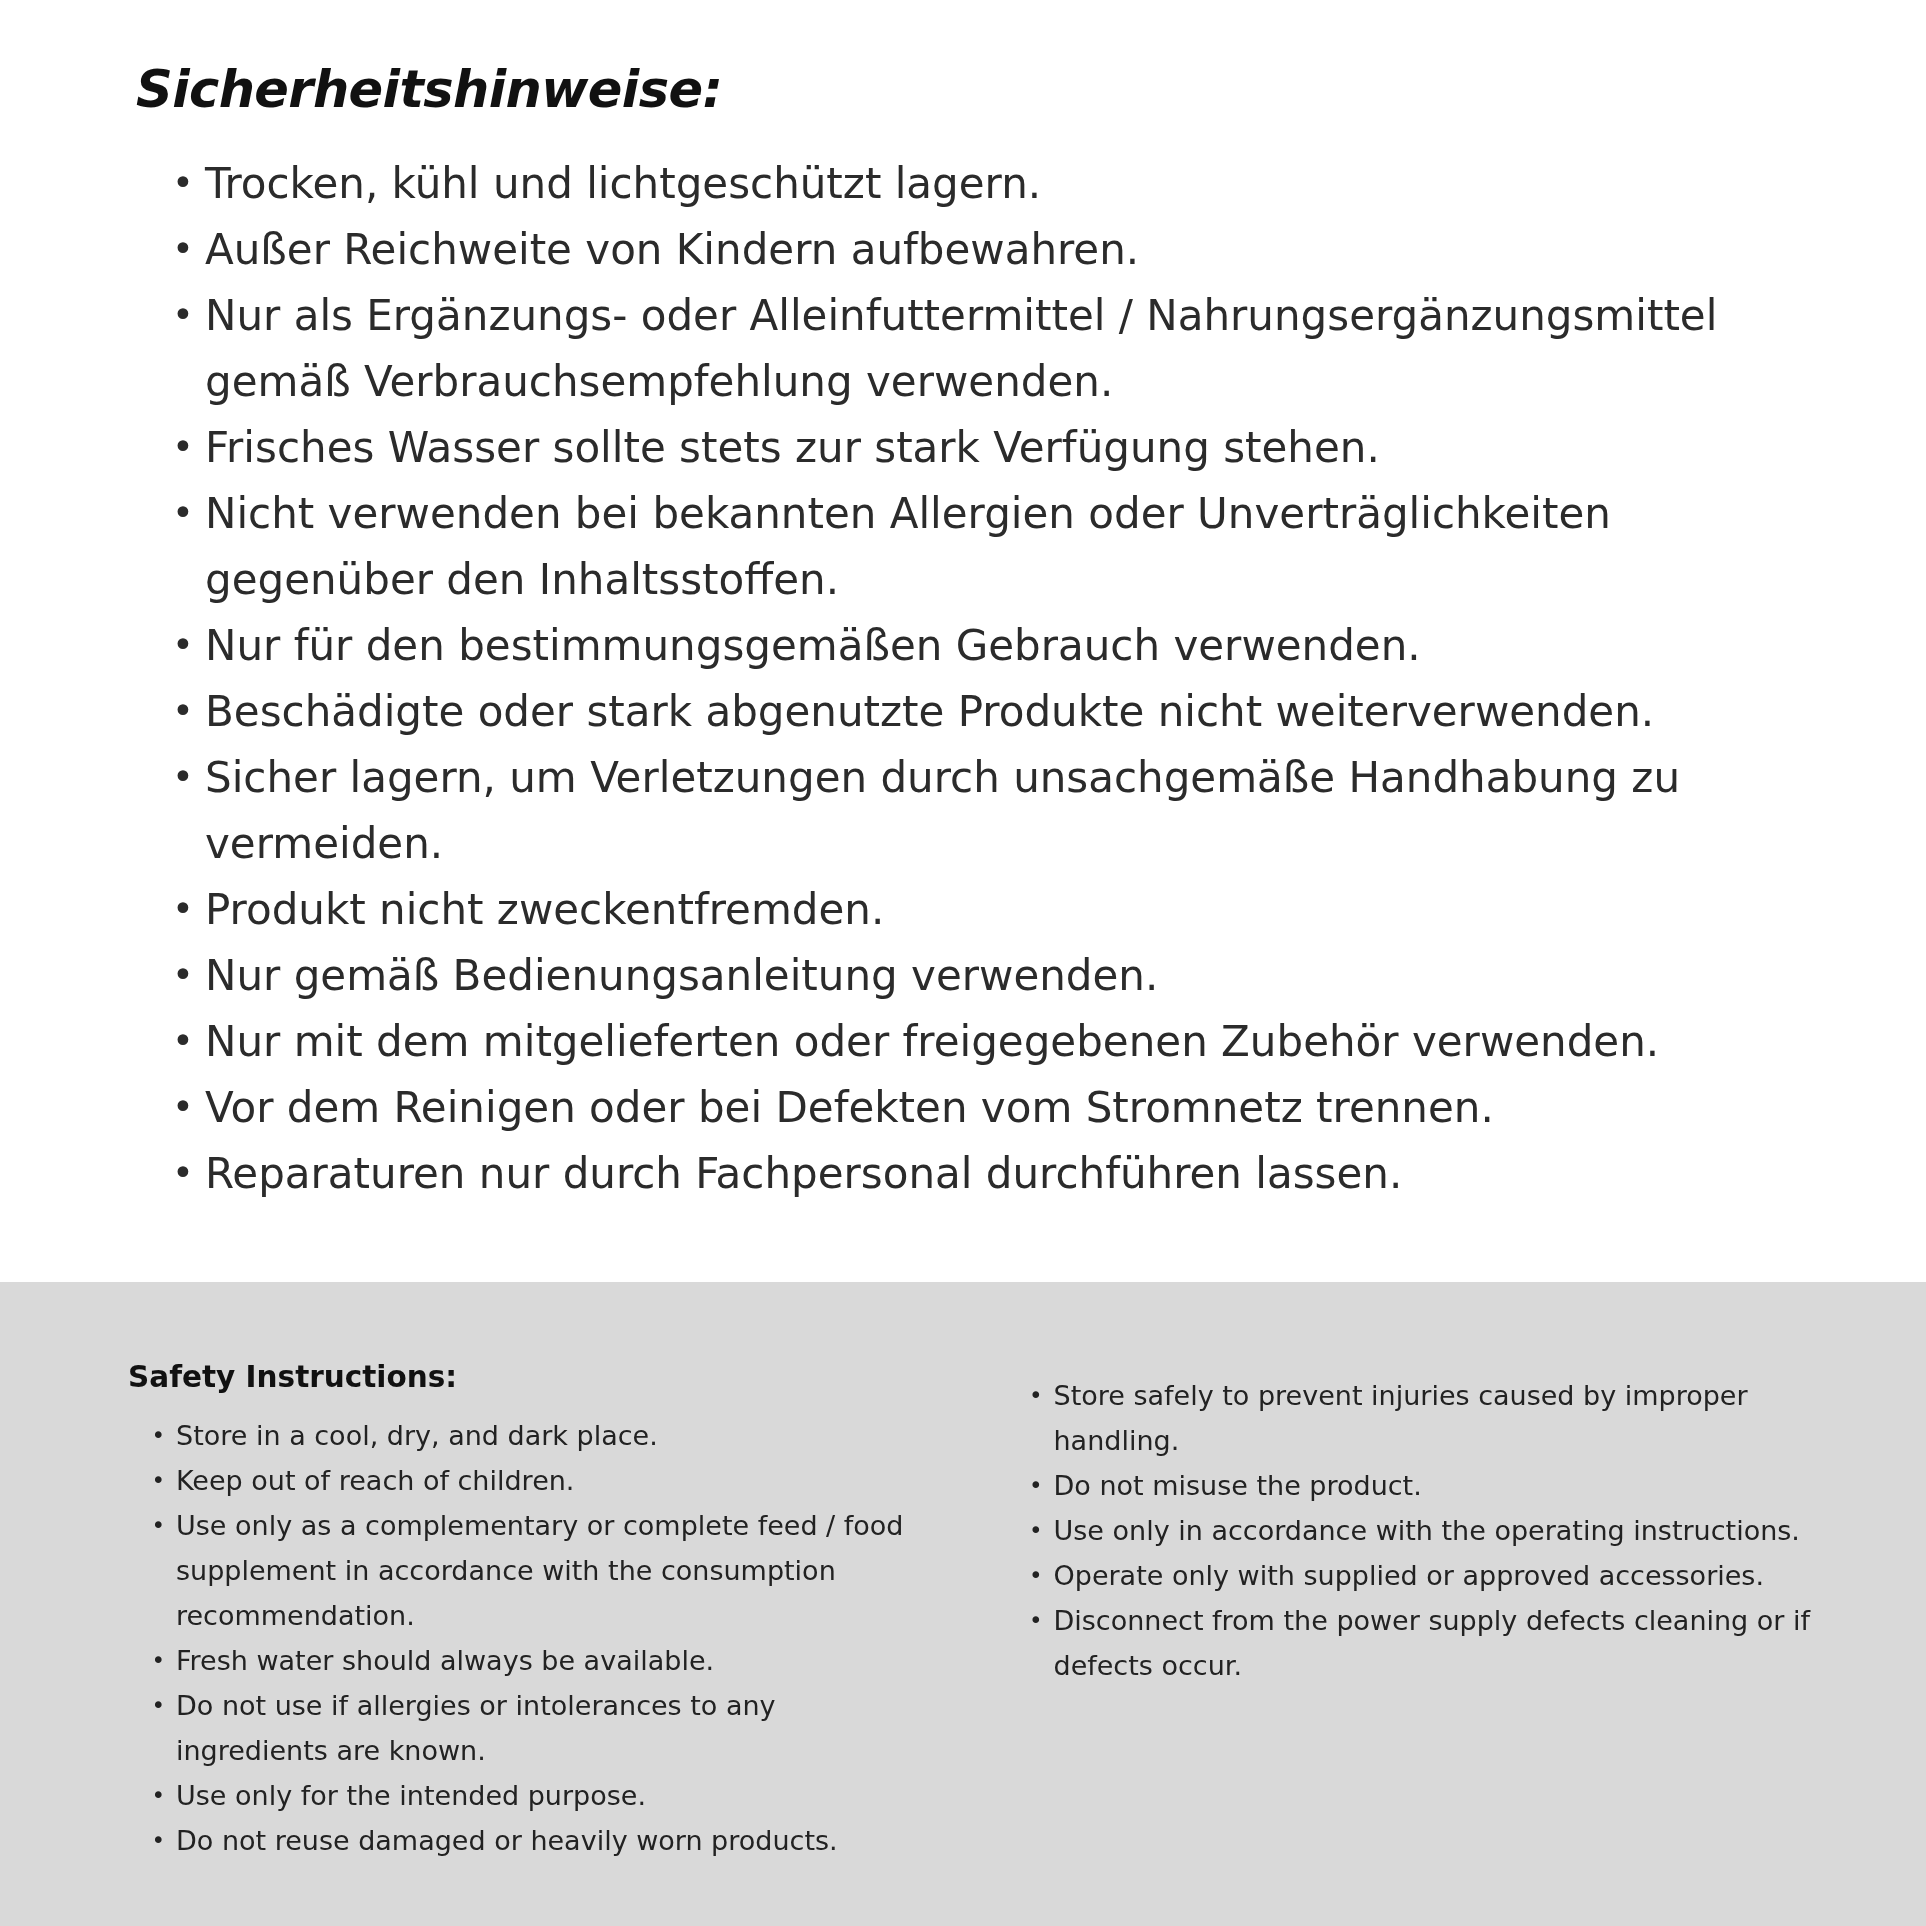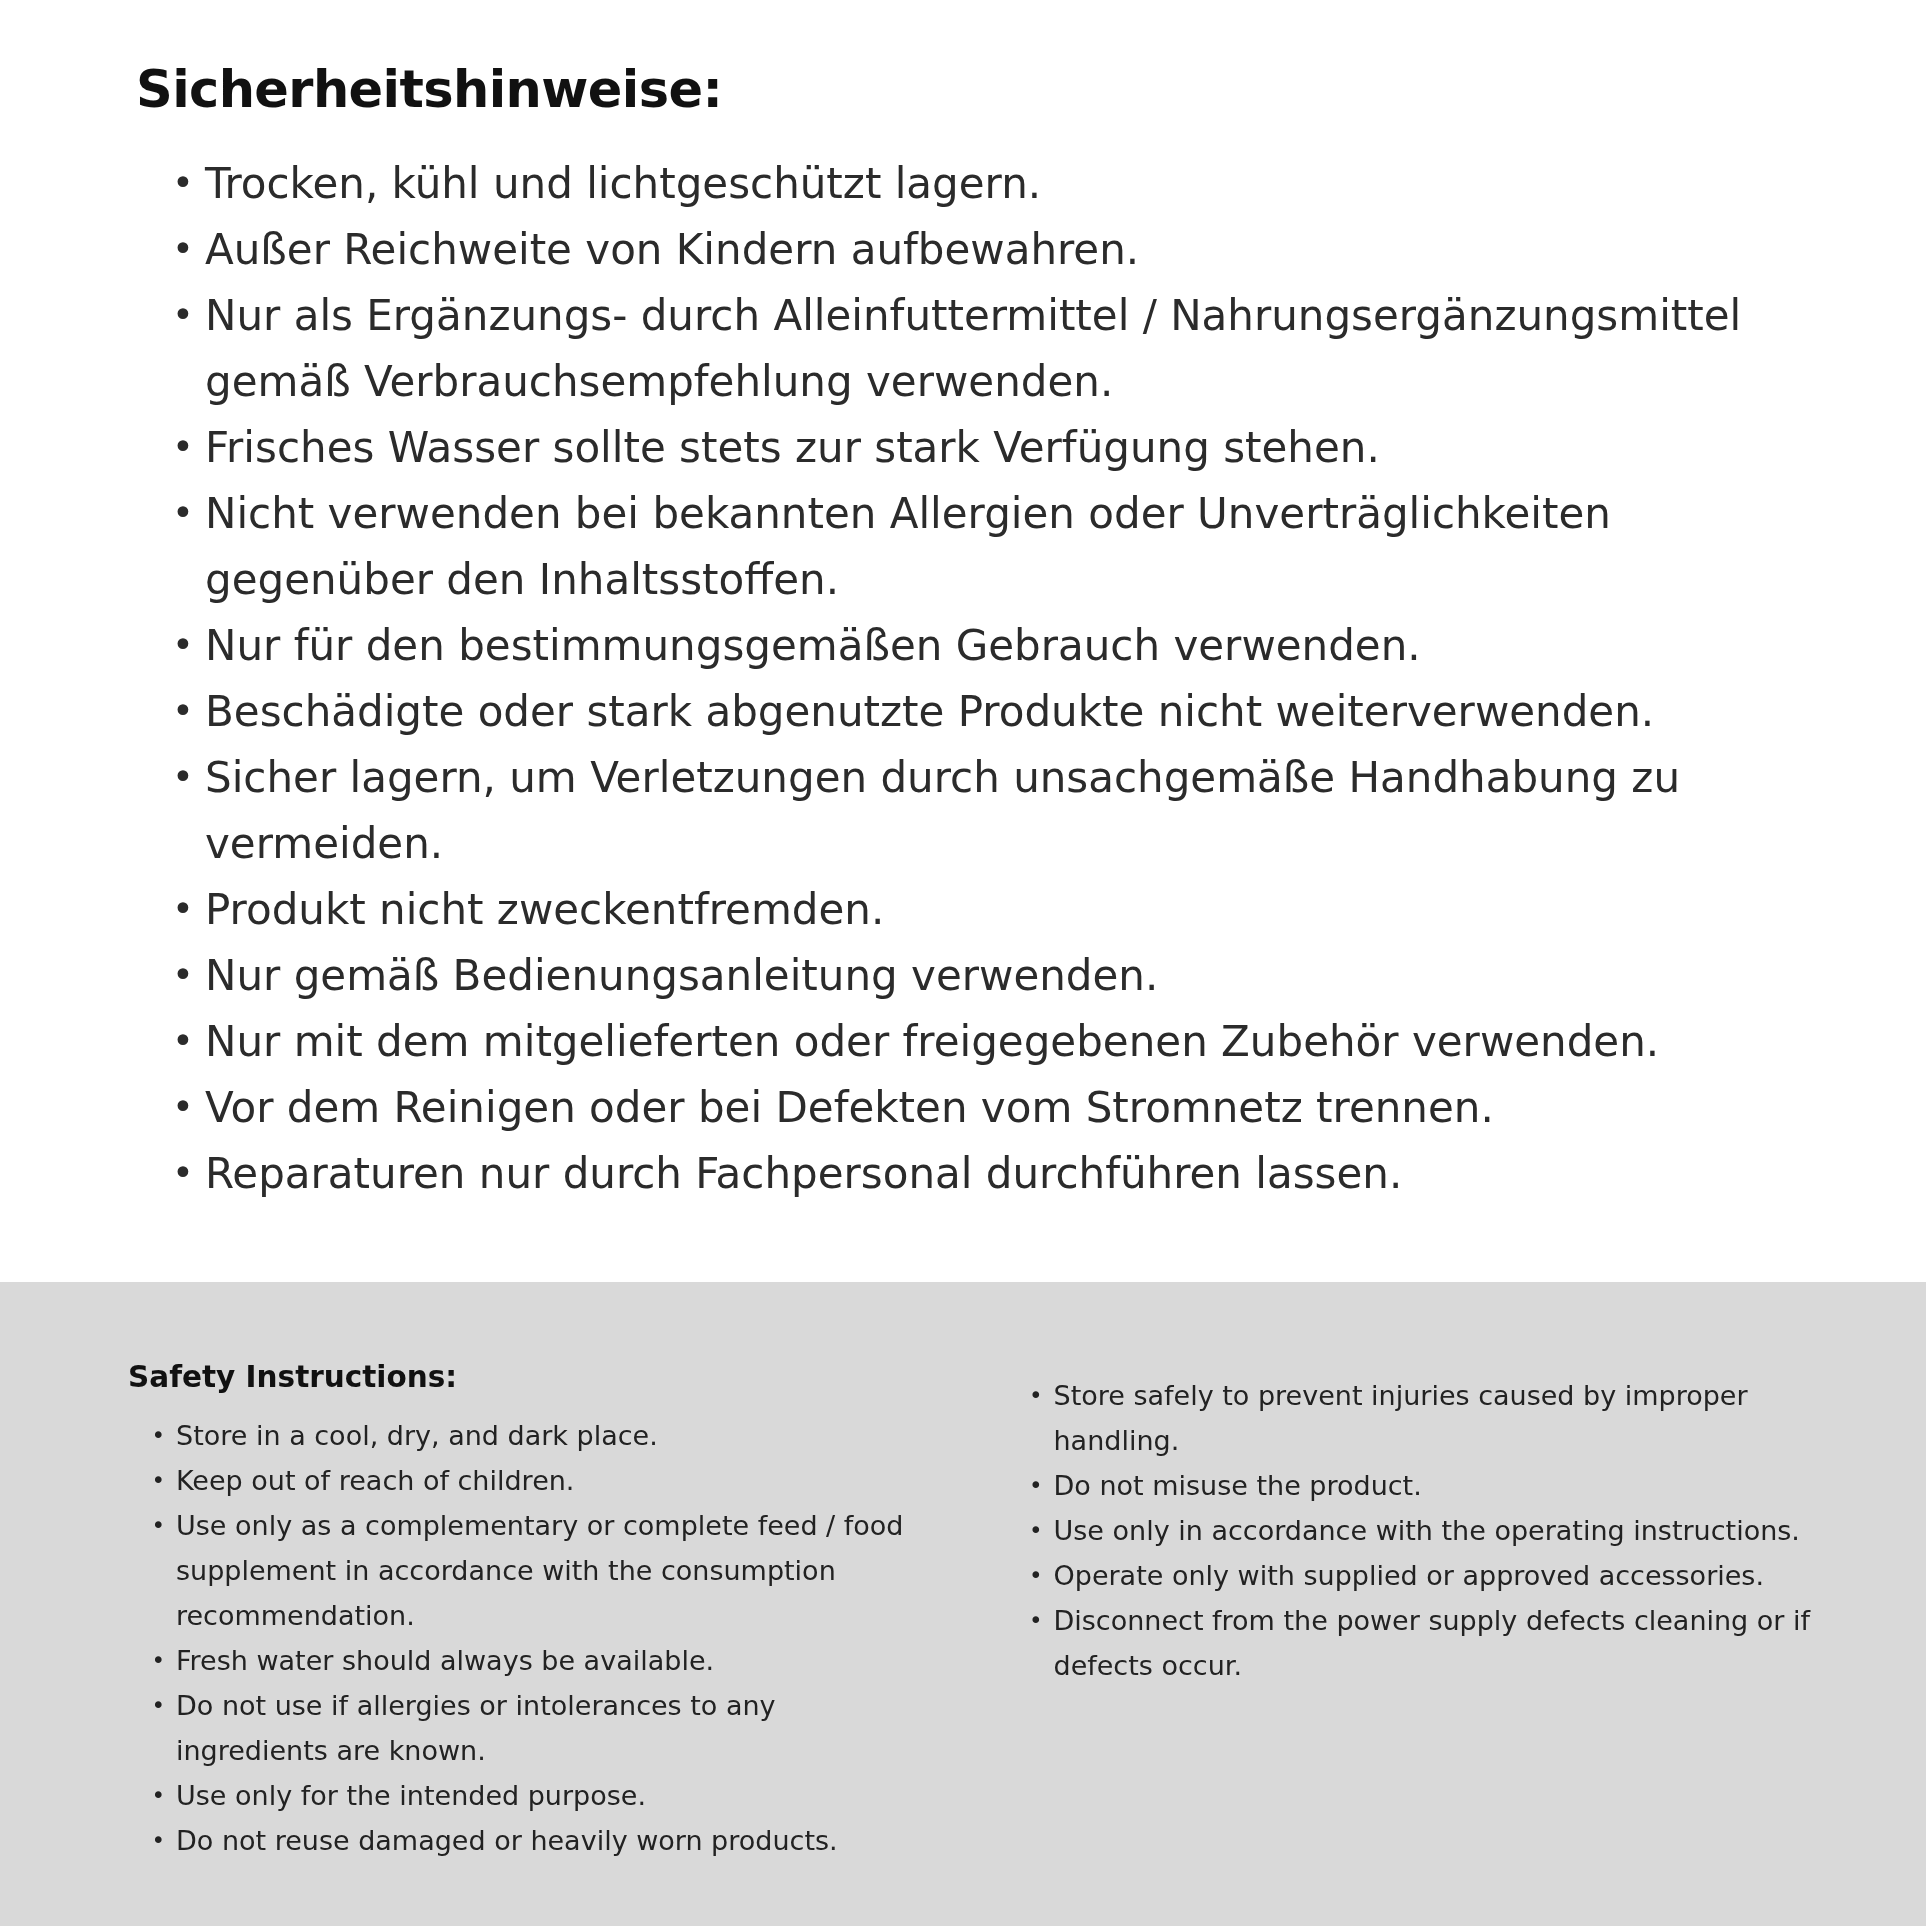--- a/index.html
+++ b/index.html
@@ -29,20 +29,21 @@
     padding: 61px 116px 0 136px;
     background: #ffffff;
   }
   .german-title {
     margin: 0 0 31px 0;
     font-size: 51px;
     line-height: 1.15;
     font-weight: 700;
     color: #111111;
     letter-spacing: -0.6px;
+    font-style: italic;
   }
   .german-list {
     list-style: none;
     margin: 0;
     padding: 0 0 0 32px;
     max-width: 1624px;
   }
   .german-list li {
     position: relative;
     font-size: 42px;
@@ -104,21 +105,21 @@
 </head>
 <body>
 
 <div class="page">
 
   <section class="german-section">
     <h1 class="german-title">Sicherheitshinweise:</h1>
     <ul class="german-list">
       <li>Trocken, kühl und lichtgeschützt lagern.</li>
       <li>Außer Reichweite von Kindern aufbewahren.</li>
-      <li>Nur als Ergänzungs- durch Alleinfuttermittel / Nahrungsergänzungsmittel gemäß Verbrauchsempfehlung verwenden.</li>
+      <li>Nur als Ergänzungs- oder Alleinfuttermittel / Nahrungsergänzungsmittel gemäß Verbrauchsempfehlung verwenden.</li>
       <li>Frisches Wasser sollte stets zur stark Verfügung stehen.</li>
       <li>Nicht verwenden bei bekannten Allergien oder Unverträglichkeiten gegenüber den Inhaltsstoffen.</li>
       <li>Nur für den bestimmungsgemäßen Gebrauch verwenden.</li>
       <li>Beschädigte oder stark abgenutzte Produkte nicht weiterverwenden.</li>
       <li>Sicher lagern, um Verletzungen durch unsachgemäße Handhabung zu vermeiden.</li>
       <li>Produkt nicht zweckentfremden.</li>
       <li>Nur gemäß Bedienungsanleitung verwenden.</li>
       <li>Nur mit dem mitgelieferten oder freigegebenen Zubehör verwenden.</li>
       <li>Vor dem Reinigen oder bei Defekten vom Stromnetz trennen.</li>
       <li>Reparaturen nur durch Fachpersonal durchführen lassen.</li>

